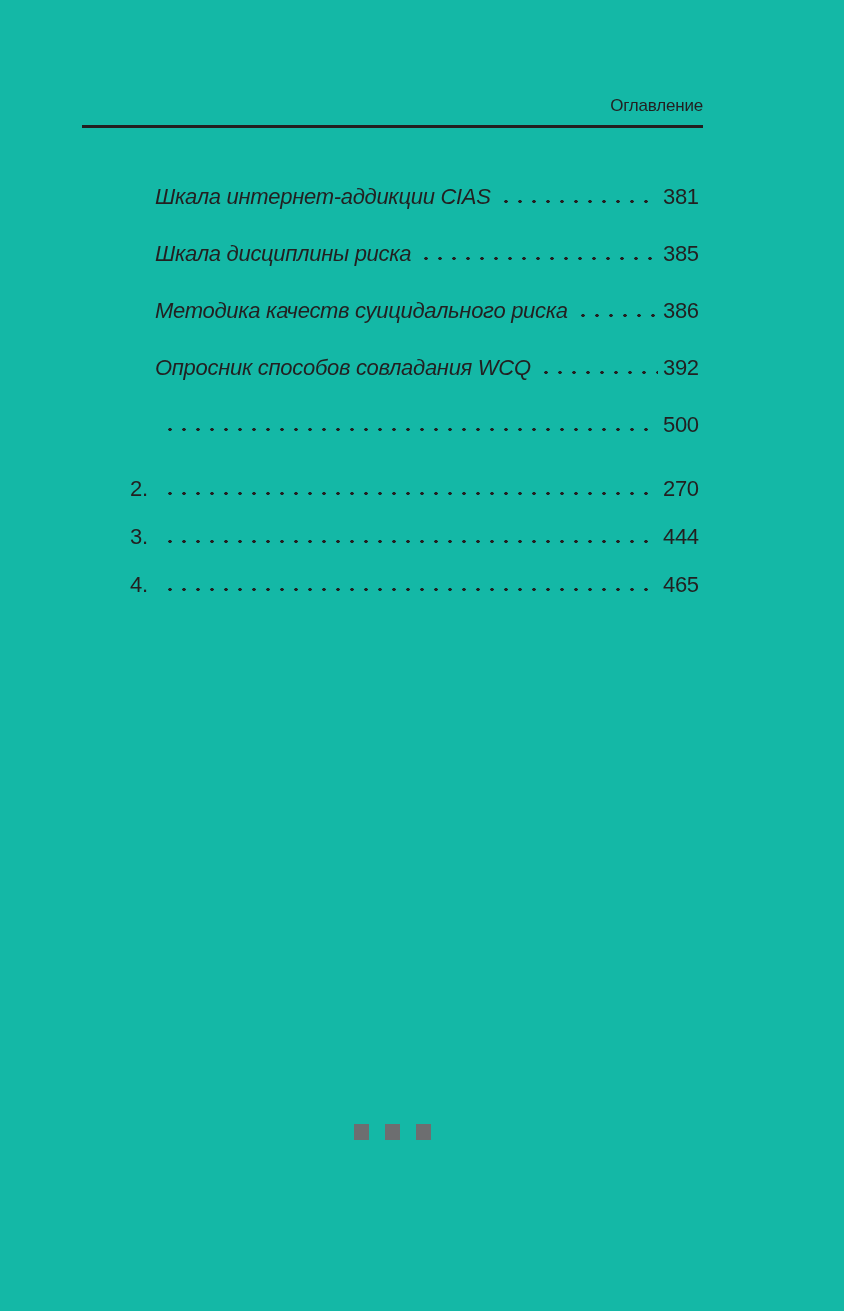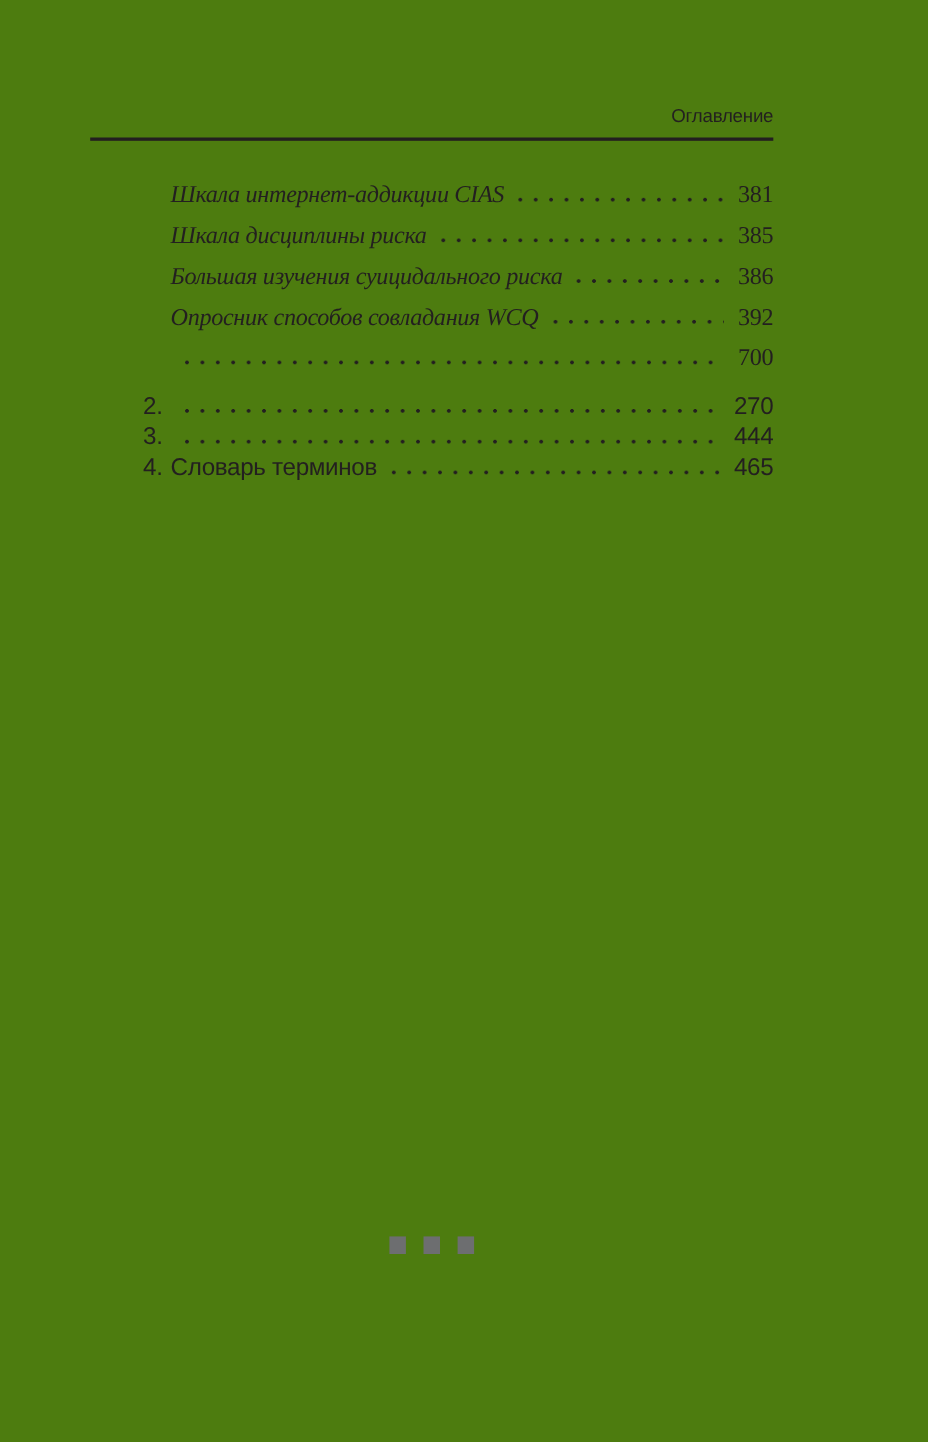--- a/index.html
+++ b/index.html
@@ -4,21 +4,21 @@
 <style>
   html, body {
     margin: 0;
     padding: 0;
     background: #ffffff;
   }
   .page {
     position: relative;
     width: 844px;
     height: 1311px;
-    background: #4d7c0f;
+    background: #14b8a6;
     overflow: hidden;
     font-family: "Liberation Sans", "DejaVu Sans", sans-serif;
     color: #231f20;
   }
   .content {
     position: relative;
     margin-left: 82px;
     width: 621px;
   }
   
@@ -42,21 +42,20 @@
   .toc-row {
     display: flex;
     align-items: baseline;
     font-size: 22px;
     letter-spacing: -0.3px;
     white-space: nowrap;
   }
   .toc-sub .toc-row {
     line-height: 37px;
     margin-left: 73px;
-    font-family: Liberation Serif, serif;
   }
   .toc-main .toc-row {
     line-height: 28px;
     margin-left: 48px;
   }
   .toc-sub .entry-title {
     font-style: italic;
   }
   .entry-number {
     flex: 0 0 auto;
@@ -70,22 +69,23 @@
     height: 6px;
     margin: 0 5px 0 8px;
     background-image: radial-gradient(circle, #231f20 1.5px, rgba(0,0,0,0) 1.9px);
     background-size: 14px 5px;
     background-repeat: repeat-x;
     background-position: left bottom;
   }
   .entry-page {
     flex: 0 0 auto;
     min-width: 40px;
-    text-align: right;
+    text-align: left;
     font-style: normal;
+    margin-top: 20px;
   }
   
   .ornament {
     position: absolute;
     top: 1124px;
     left: 82px;
     width: 621px;
     display: flex;
     justify-content: center;
     gap: 16px;
@@ -110,49 +110,48 @@
         <span class="entry-title">Шкала интернет-аддикции CIAS</span>
         <span class="dots"></span>
         <span class="entry-page">381</span>
       </div>
       <div class="toc-row">
         <span class="entry-title">Шкала дисциплины риска</span>
         <span class="dots"></span>
         <span class="entry-page">385</span>
       </div>
       <div class="toc-row">
-        <span class="entry-title">Большая изучения суицидального риска</span>
+        <span class="entry-title">Методика качеств суицидального риска</span>
         <span class="dots"></span>
         <span class="entry-page">386</span>
       </div>
       <div class="toc-row">
         <span class="entry-title">Опросник способов совладания WCQ</span>
         <span class="dots"></span>
         <span class="entry-page">392</span>
       </div>
       <div class="toc-row">
         <span class="dots"></span>
-        <span class="entry-page">700</span>
+        <span class="entry-page">500</span>
       </div>
     </div>
 
     <div class="toc-group toc-main">
       <div class="toc-row">
         <span class="entry-number">2.</span>
         <span class="dots"></span>
         <span class="entry-page">270</span>
       </div>
       <div class="toc-row">
         <span class="entry-number">3.</span>
         <span class="dots"></span>
         <span class="entry-page">444</span>
       </div>
       <div class="toc-row">
         <span class="entry-number">4.</span>
-        <span class="entry-title">Словарь терминов</span>
         <span class="dots"></span>
         <span class="entry-page">465</span>
       </div>
     </div>
 
   </div>
 
   <div class="ornament">
     <div class="ornament-square"></div>
     <div class="ornament-square"></div>

